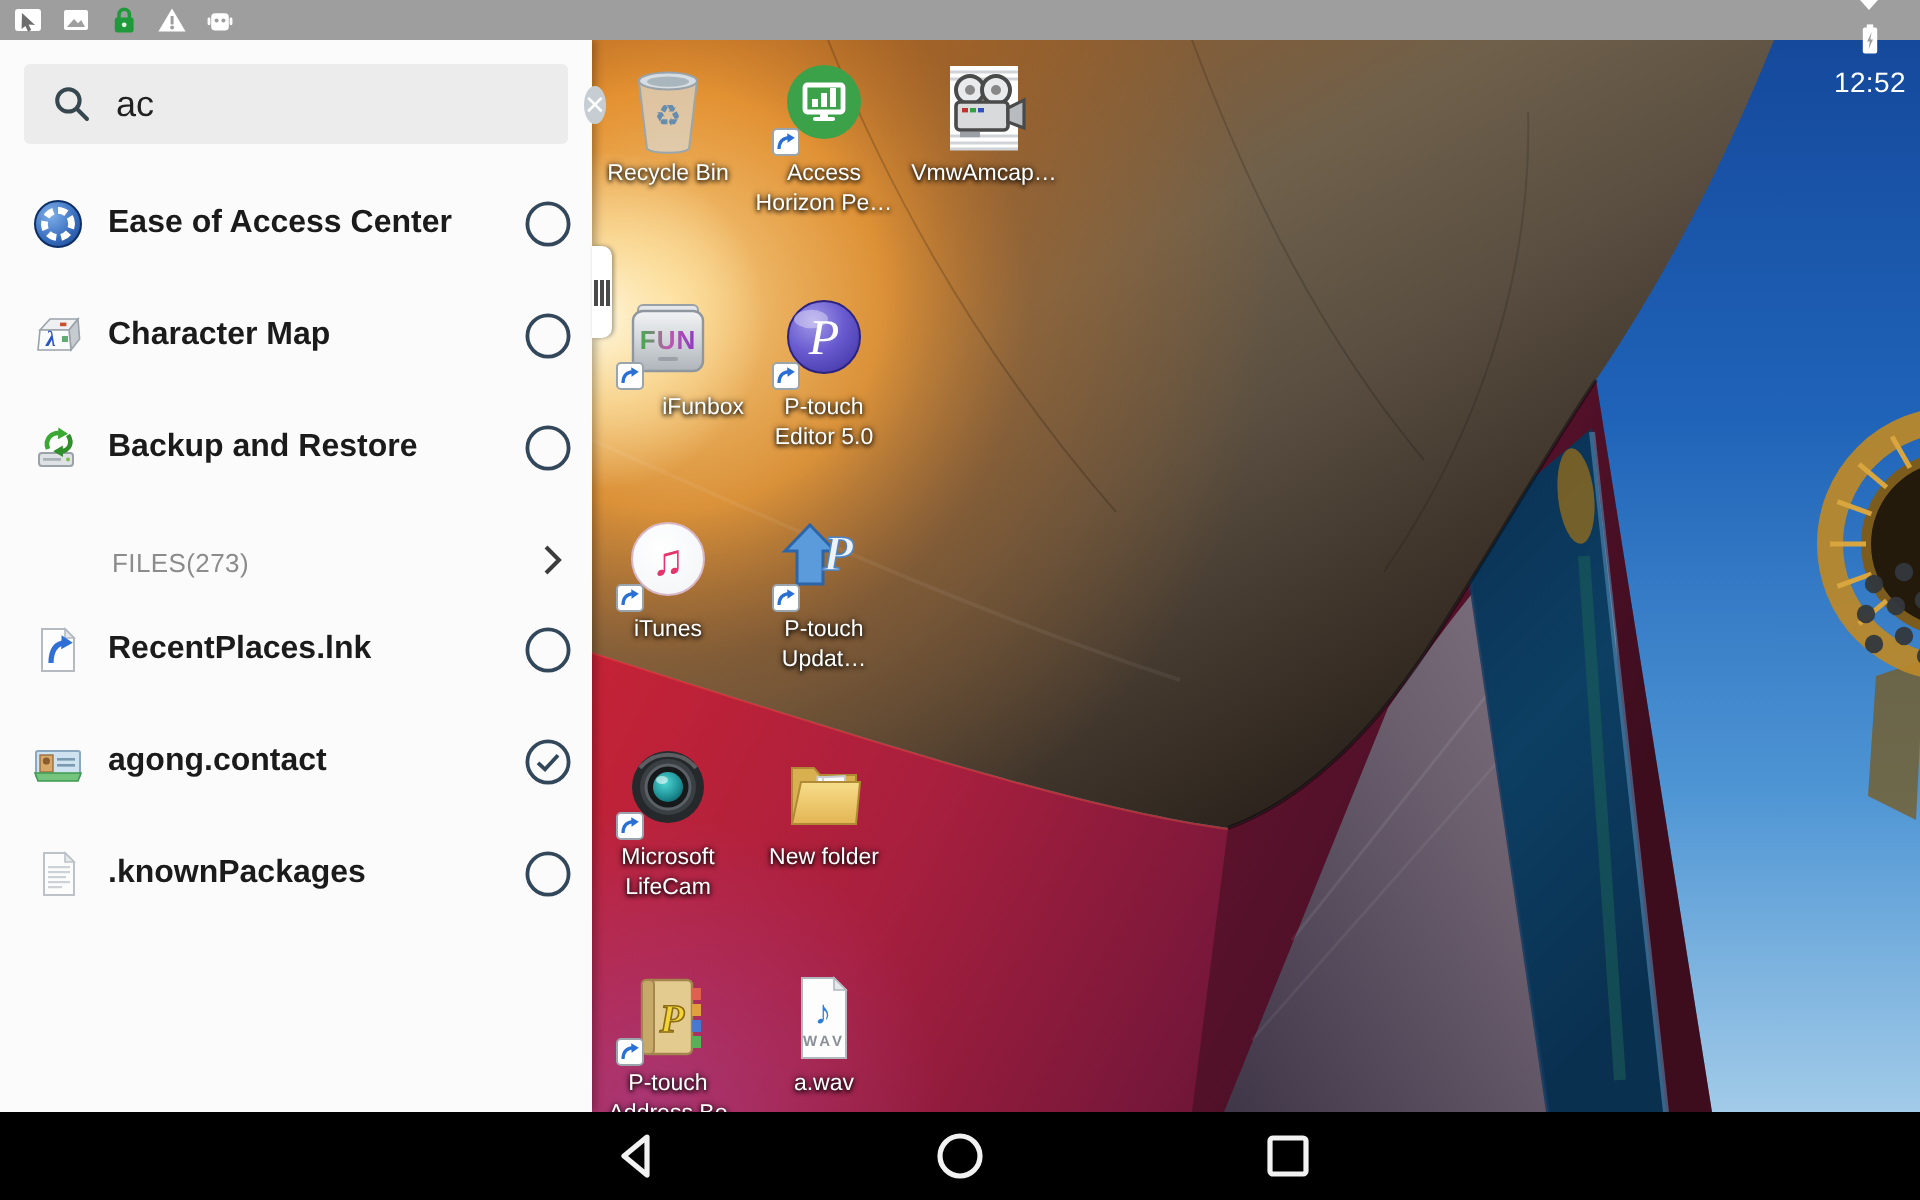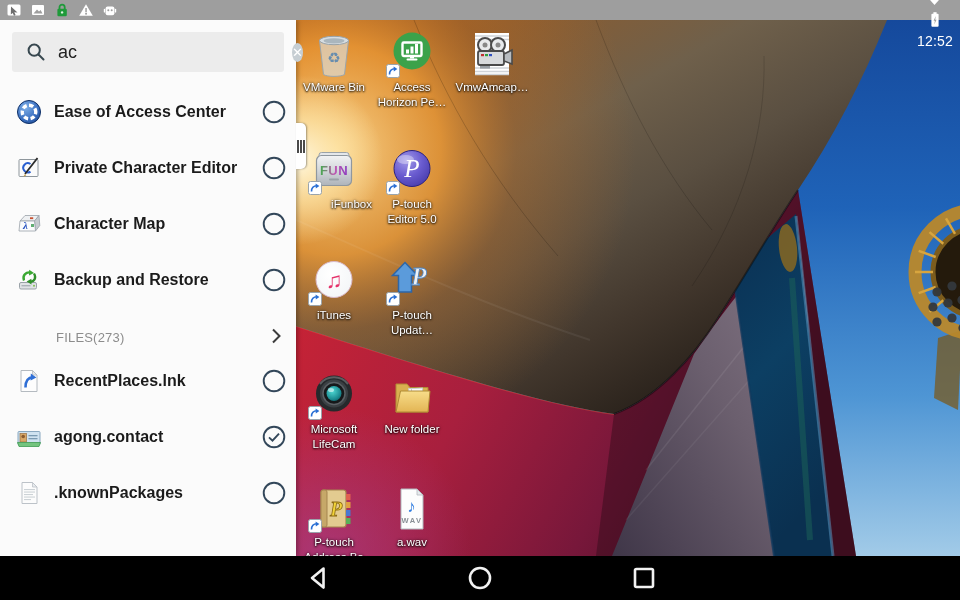--- a/index.html
+++ b/index.html
@@ -151,37 +151,20 @@
     <span class="pradio">
       <svg width="24" height="24" viewBox="0 0 24 24">
         <circle cx="12" cy="12" r="10.3" fill="none" stroke="#33475a" stroke-width="1.9"></circle>
         <path class="chk" d="M7 12.4 L10.5 15.7 L17 8.6" fill="none" stroke="#33475a" stroke-width="1.9" style="display:none"></path>
       </svg>
     </span>
   </div>
           <div class="prow">
     <span class="picon">
               <svg width="26" height="26" viewBox="0 0 26 26">
-                <rect x="3" y="4.5" width="19" height="17" rx="1" fill="#fbfbfb" stroke="#8e969c"></rect>
-                <path d="M14.5 9 A4.6 4.6 0 1 0 14.5 16.6" fill="none" stroke="#2a5fd0" stroke-width="2"></path>
-                <line x1="21.5" y1="3" x2="9" y2="19" stroke="#2b2b2b" stroke-width="1.8"></line>
-                <path d="M9 19 l-1.6 2.4 2.9 -.9 z" fill="#caa14a"></path>
-              </svg>
-            </span>
-    <span class="plabel">Private Character Editor</span>
-    <span class="pradio">
-      <svg width="24" height="24" viewBox="0 0 24 24">
-        <circle cx="12" cy="12" r="10.3" fill="none" stroke="#33475a" stroke-width="1.9"></circle>
-        <path class="chk" d="M7 12.4 L10.5 15.7 L17 8.6" fill="none" stroke="#33475a" stroke-width="1.9" style="display:none"></path>
-      </svg>
-    </span>
-  </div>
-          <div class="prow">
-    <span class="picon">
-              <svg width="26" height="26" viewBox="0 0 26 26">
                 <polygon points="4,10 9,4.5 23,4.5 18.5,10" fill="#eef0f2" stroke="#9aa2aa" stroke-width=".8"></polygon>
                 <polygon points="18.5,10 23,4.5 23.8,14.5 19.5,20" fill="#c6cbd0" stroke="#9aa2aa" stroke-width=".8"></polygon>
                 <polygon points="4,10 18.5,10 19.5,20 3,20" fill="#fafbfc" stroke="#9aa2aa" stroke-width=".8"></polygon>
                 <text x="7" y="18" font-size="11" fill="#2a55c0" font-style="italic" font-family="Liberation Serif,serif">λ</text>
                 <rect x="14" y="6.3" width="3.2" height="1.8" fill="#c85030"></rect>
                 <rect x="15" y="13" width="3" height="3" fill="#3a9a50" opacity=".8"></rect>
               </svg>
             </span>
     <span class="plabel">Character Map</span>
     <span class="pradio">
@@ -390,21 +373,21 @@
 
     <div id="desktop-icons">
         <div class="dcell" style="left: 0px; top: 10px;">
     <div class="ic48"><svg width="48" height="48" viewBox="0 0 48 48">
               <path d="M9.5 10.5 C13 14 35 14 38.5 10.5 L34.5 44.5 C31 47 17 47 13.5 44.5 Z" fill="rgba(218,228,234,.6)" stroke="#9aa6ae"></path>
               <ellipse cx="24" cy="10.5" rx="14.5" ry="4.2" fill="#d6dde2" stroke="#98a2a8"></ellipse>
               <ellipse cx="24" cy="10.8" rx="10.5" ry="2.6" fill="#aab6bd"></ellipse>
               <text x="24" y="33" font-size="15" text-anchor="middle" fill="#5b87b0" opacity=".9">♻</text>
             </svg></div>
     <div class="dlabel">
-            <div>VMware Bin</div>
+            <div>Recycle Bin</div>
           </div>
   </div>
         <div class="dcell" style="left: 78px; top: 10px;">
     <div class="ic48"><svg width="48" height="48" viewBox="0 0 48 48">
               <circle cx="24" cy="21" r="18.5" fill="#3ba24a"></circle>
               <rect x="14.5" y="12.5" width="19" height="13.5" rx="1.2" fill="none" stroke="#fff" stroke-width="2.4"></rect>
               <rect x="18" y="19.5" width="3" height="4" fill="#fff"></rect>
               <rect x="22.5" y="16.5" width="3" height="7" fill="#fff"></rect>
               <rect x="27" y="14" width="3" height="9.5" fill="#fff"></rect>
               <rect x="22" y="26" width="4" height="2.5" fill="#fff"></rect>

